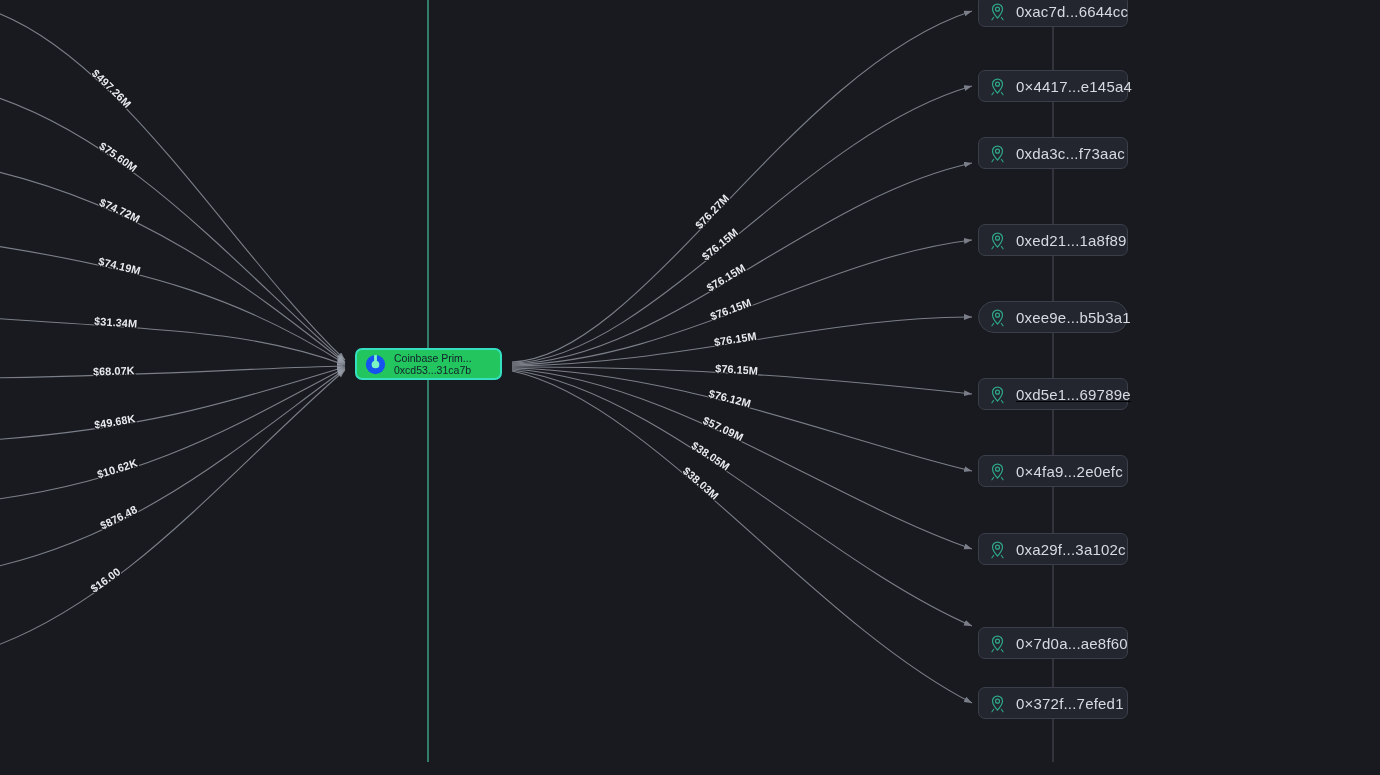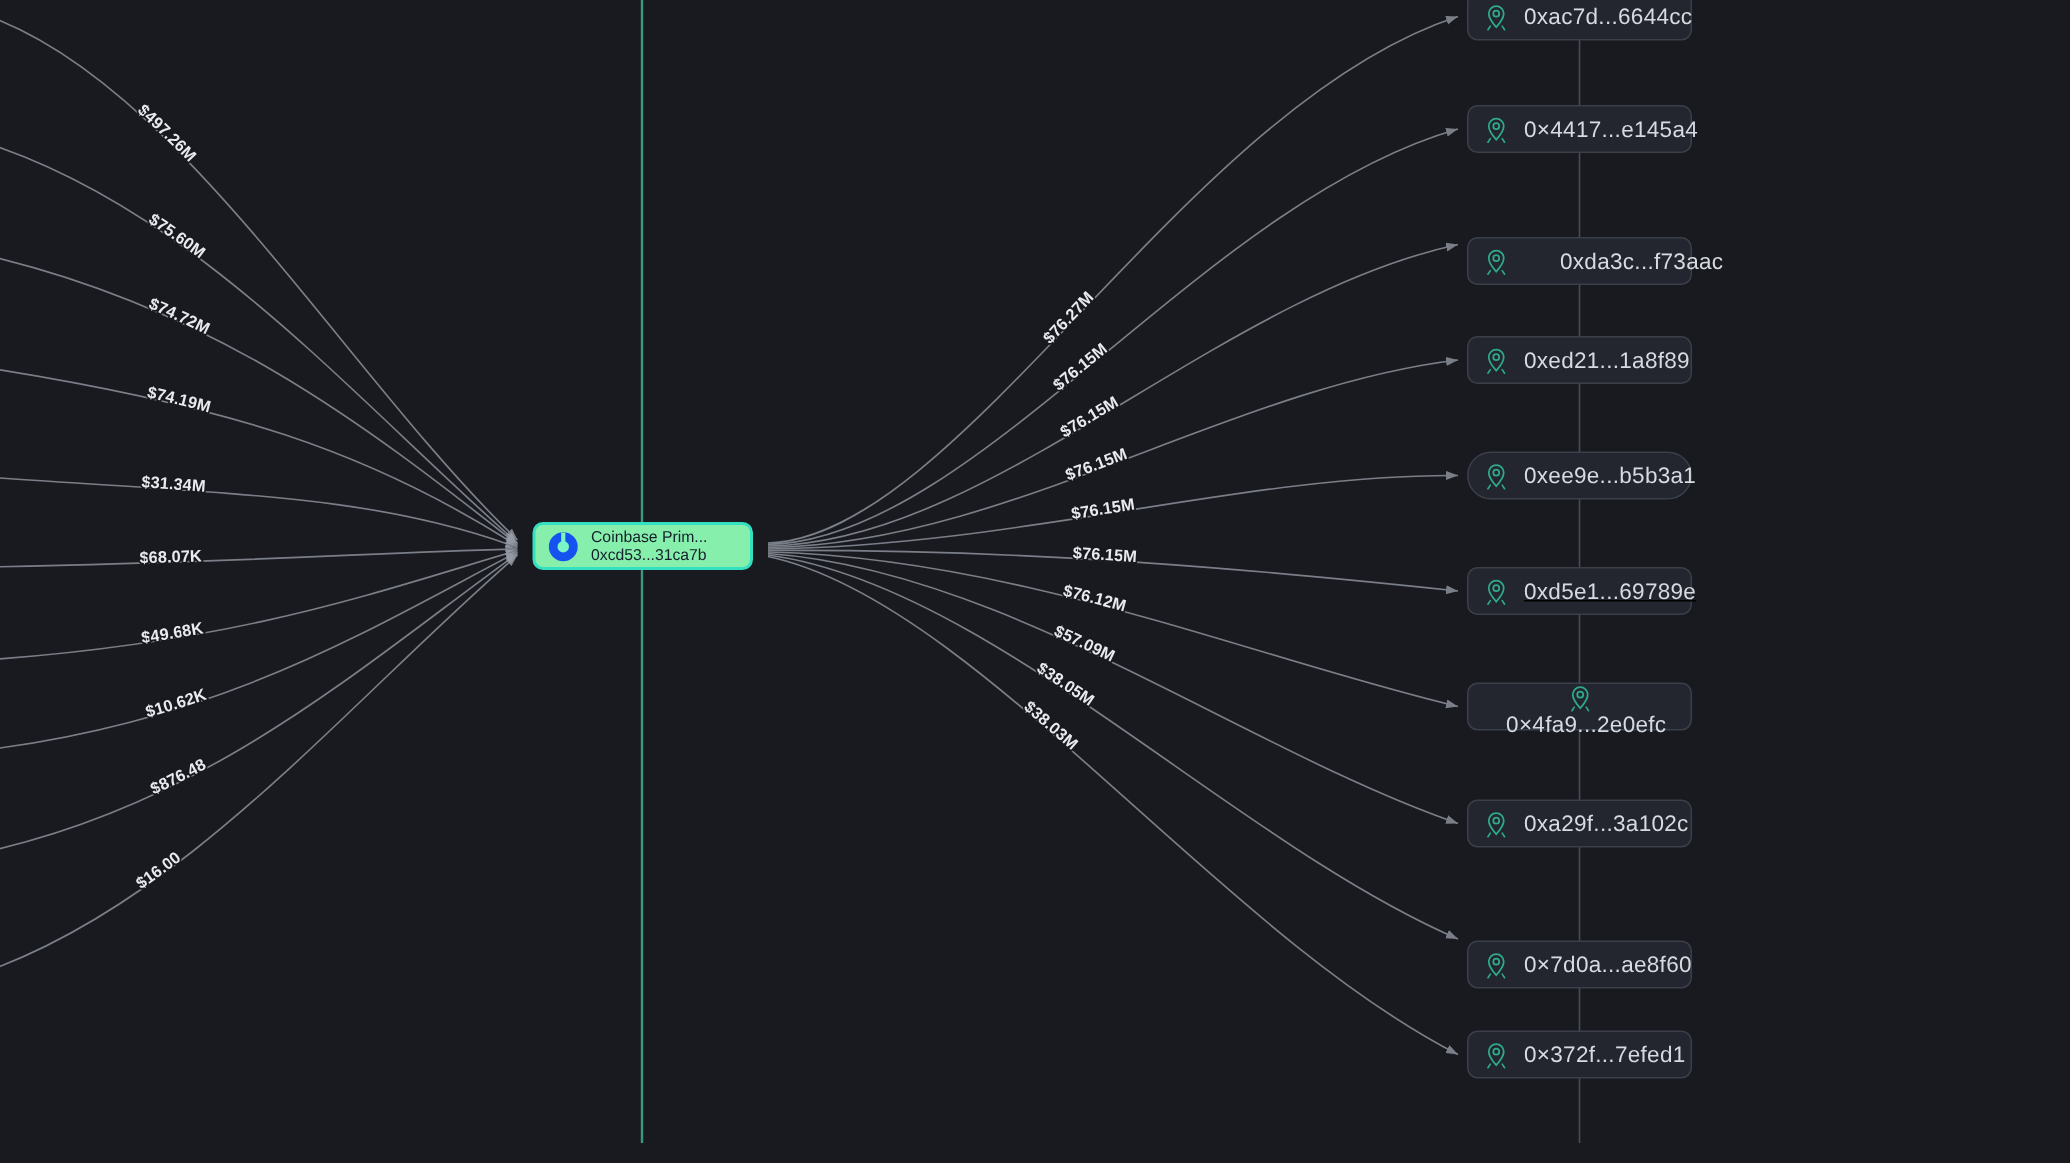--- a/index.html
+++ b/index.html
@@ -48,21 +48,21 @@
     font-size:15px;
     letter-spacing:.2px;
     white-space:nowrap;
   }
 
   
   #center-node{
     position:absolute;
     left:355px;top:348px;
     width:147px;height:32px;
-    background:#86efac;
+    background:#22c55e;
     border:2px solid #35e0c0;
     border-radius:7px;
     display:flex;align-items:center;
     box-sizing:border-box;
     padding-left:8px;
   }
   #center-node .cb-icon{
     width:21px;height:21px;flex:0 0 21px;margin-right:8px;
   }
   .center-text{
@@ -164,21 +164,21 @@
 
 <div class="node-box" style="left:978px;top:70px;">
   <svg class="node-icon" viewBox="0 0 24 24">
     <path d="M12 2.6c-3.5 0-6.3 2.8-6.3 6.3 0 4.6 6.3 11.4 6.3 11.4s6.3-6.8 6.3-11.4c0-3.5-2.8-6.3-6.3-6.3z" fill="none" stroke="#2fa98a" stroke-width="1.5"></path>
     <circle cx="12" cy="9" r="2.5" fill="none" stroke="#2fa98a" stroke-width="1.5"></circle>
     <path d="M7 19.5l-2 3M17 19.5l2 3" stroke="#2fa98a" stroke-width="1.4" fill="none" stroke-linecap="round"></path>
   </svg>
   <span class="node-label">0×4417...e145a4</span>
 </div>
 
-<div class="node-box" style="left:978px;top:158px;gap:24px;">
+<div class="node-box" style="left:978px;top:137px;">
   <svg class="node-icon" viewBox="0 0 24 24">
     <path d="M12 2.6c-3.5 0-6.3 2.8-6.3 6.3 0 4.6 6.3 11.4 6.3 11.4s6.3-6.8 6.3-11.4c0-3.5-2.8-6.3-6.3-6.3z" fill="none" stroke="#2fa98a" stroke-width="1.5"></path>
     <circle cx="12" cy="9" r="2.5" fill="none" stroke="#2fa98a" stroke-width="1.5"></circle>
     <path d="M7 19.5l-2 3M17 19.5l2 3" stroke="#2fa98a" stroke-width="1.4" fill="none" stroke-linecap="round"></path>
   </svg>
   <span class="node-label">0xda3c...f73aac</span>
 </div>
 
 <div class="node-box" style="left:978px;top:224px;text-align:right;">
   <svg class="node-icon" viewBox="0 0 24 24">
@@ -200,21 +200,21 @@
 
 <div class="node-box" style="left:978px;top:378px;text-decoration:underline;">
   <svg class="node-icon" viewBox="0 0 24 24">
     <path d="M12 2.6c-3.5 0-6.3 2.8-6.3 6.3 0 4.6 6.3 11.4 6.3 11.4s6.3-6.8 6.3-11.4c0-3.5-2.8-6.3-6.3-6.3z" fill="none" stroke="#2fa98a" stroke-width="1.5"></path>
     <circle cx="12" cy="9" r="2.5" fill="none" stroke="#2fa98a" stroke-width="1.5"></circle>
     <path d="M7 19.5l-2 3M17 19.5l2 3" stroke="#2fa98a" stroke-width="1.4" fill="none" stroke-linecap="round"></path>
   </svg>
   <span class="node-label">0xd5e1...69789e</span>
 </div>
 
-<div class="node-box" style="left:978px;top:455px;flex-direction:column;">
+<div class="node-box" style="left:978px;top:455px;">
   <svg class="node-icon" viewBox="0 0 24 24">
     <path d="M12 2.6c-3.5 0-6.3 2.8-6.3 6.3 0 4.6 6.3 11.4 6.3 11.4s6.3-6.8 6.3-11.4c0-3.5-2.8-6.3-6.3-6.3z" fill="none" stroke="#2fa98a" stroke-width="1.5"></path>
     <circle cx="12" cy="9" r="2.5" fill="none" stroke="#2fa98a" stroke-width="1.5"></circle>
     <path d="M7 19.5l-2 3M17 19.5l2 3" stroke="#2fa98a" stroke-width="1.4" fill="none" stroke-linecap="round"></path>
   </svg>
   <span class="node-label">0×4fa9...2e0efc</span>
 </div>
 
 <div class="node-box" style="left:978px;top:533px;">
   <svg class="node-icon" viewBox="0 0 24 24">

